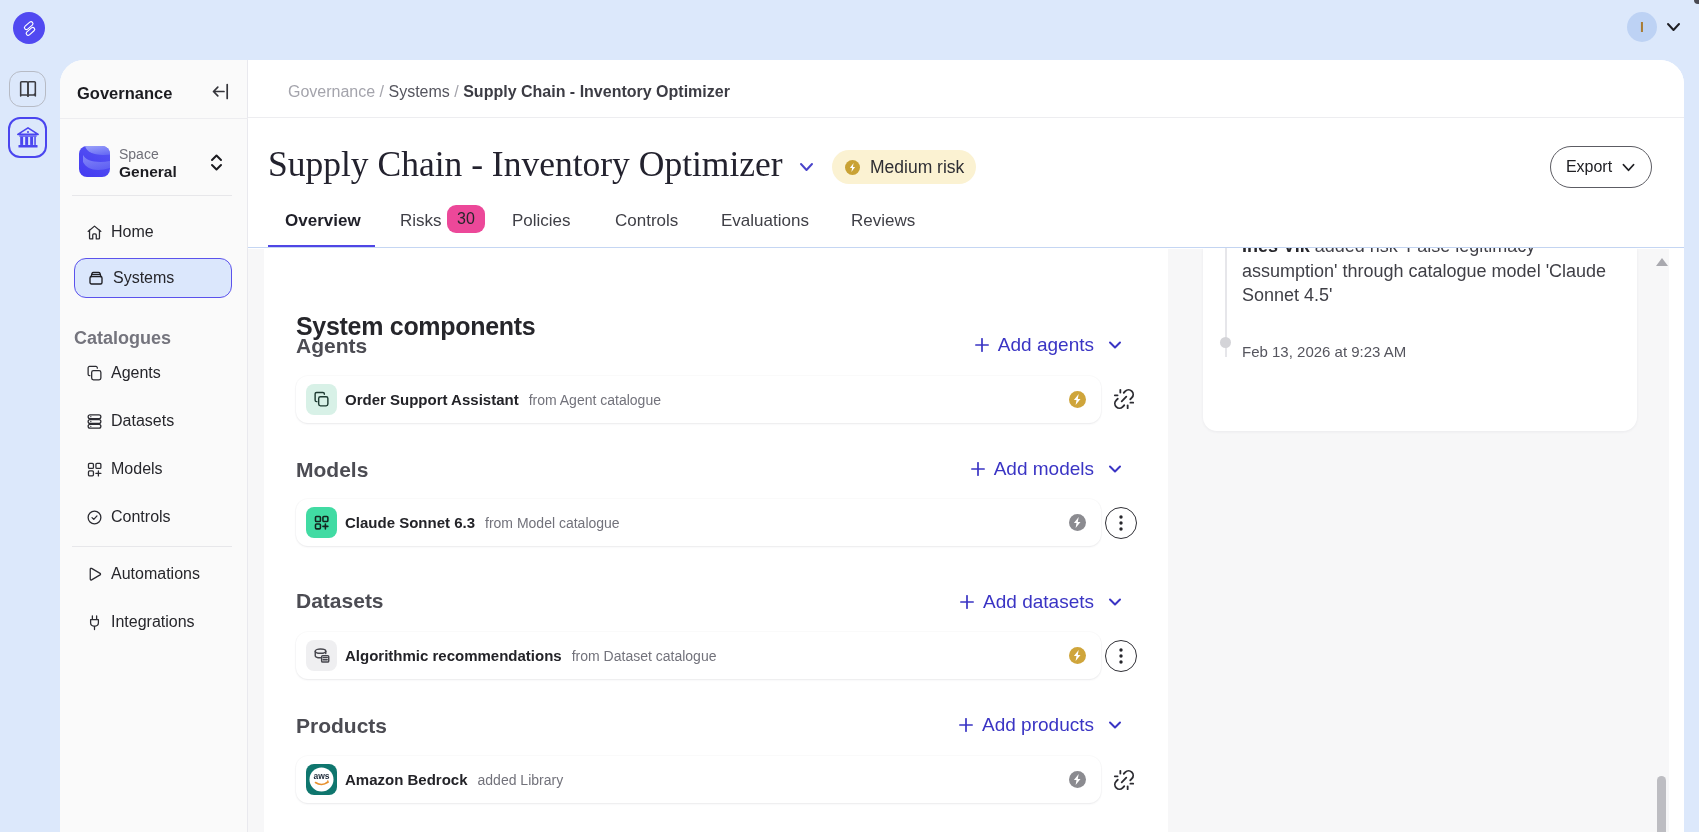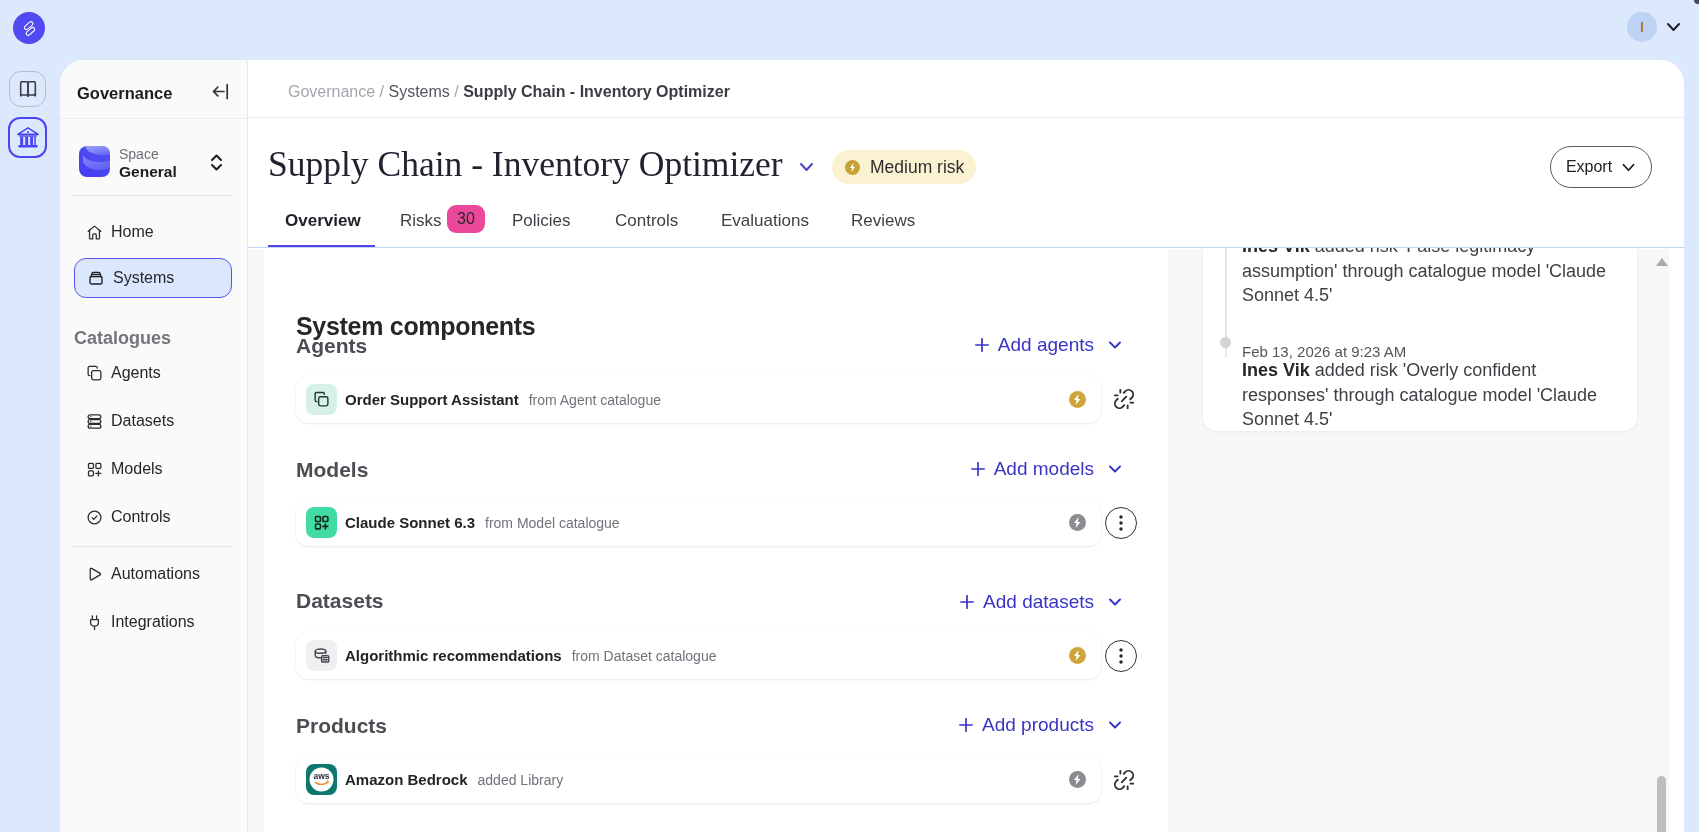--- a/index.html
+++ b/index.html
@@ -377,16 +377,15 @@
     <line x1="2" x2="5" y1="8" y2="8"></line>
     <line x1="16" x2="16" y1="19" y2="22"></line>
     <line x1="19" x2="22" y1="16" y2="16"></line>
 </svg>
 
 <div class="abs" id="act-card">
   <div id="act-line"></div>
   <div id="act-dot"></div>
   <div class="act-text" style="top:-14px"><b>Ines Vik</b> added risk 'False legitimacy assumption' through catalogue model 'Claude Sonnet 4.5'</div>
   <div class="act-date" style="top:86px">Feb 13, 2026 at 9:23 AM</div>
-  <div class="act-text" style="top:110px"><b>Ines Vik</b> added risk 'Overly confident responses' through catalogue model 'Claude Sonnet 4.5'</div>
 </div>
 <div class="abs" id="scroll-up"></div>
 <div class="abs" id="scroll-thumb"></div>
 
 </body></html>

